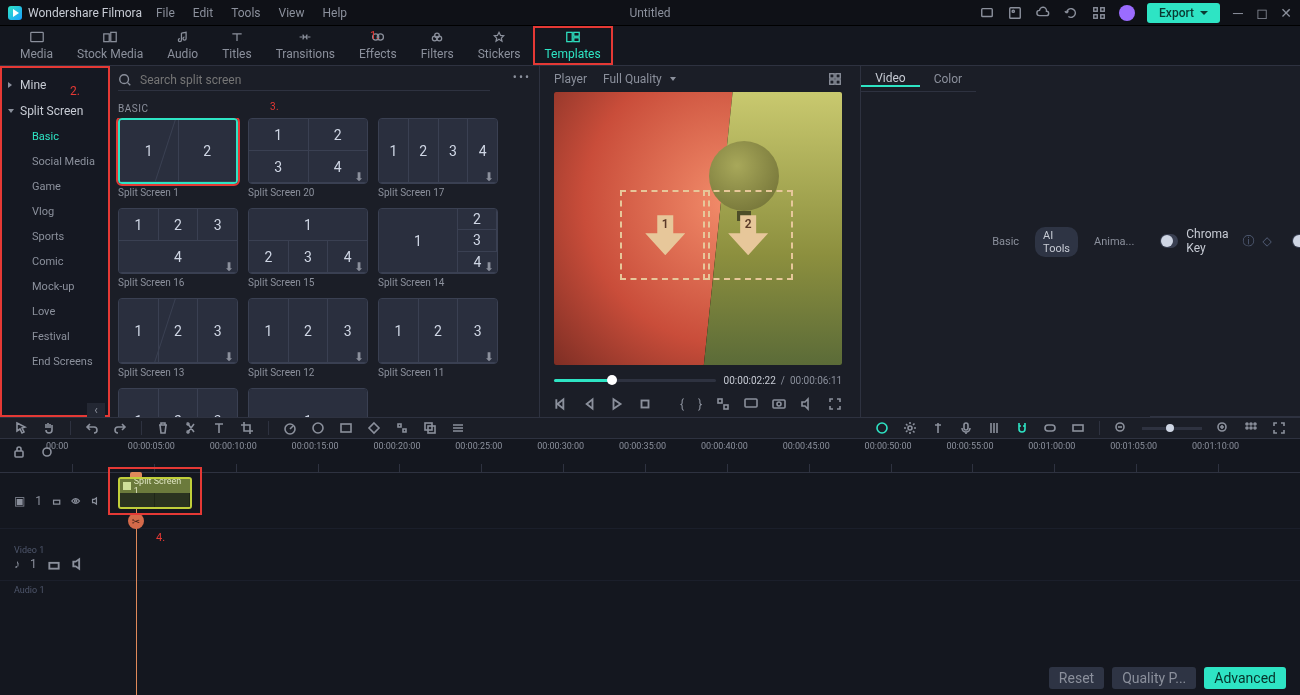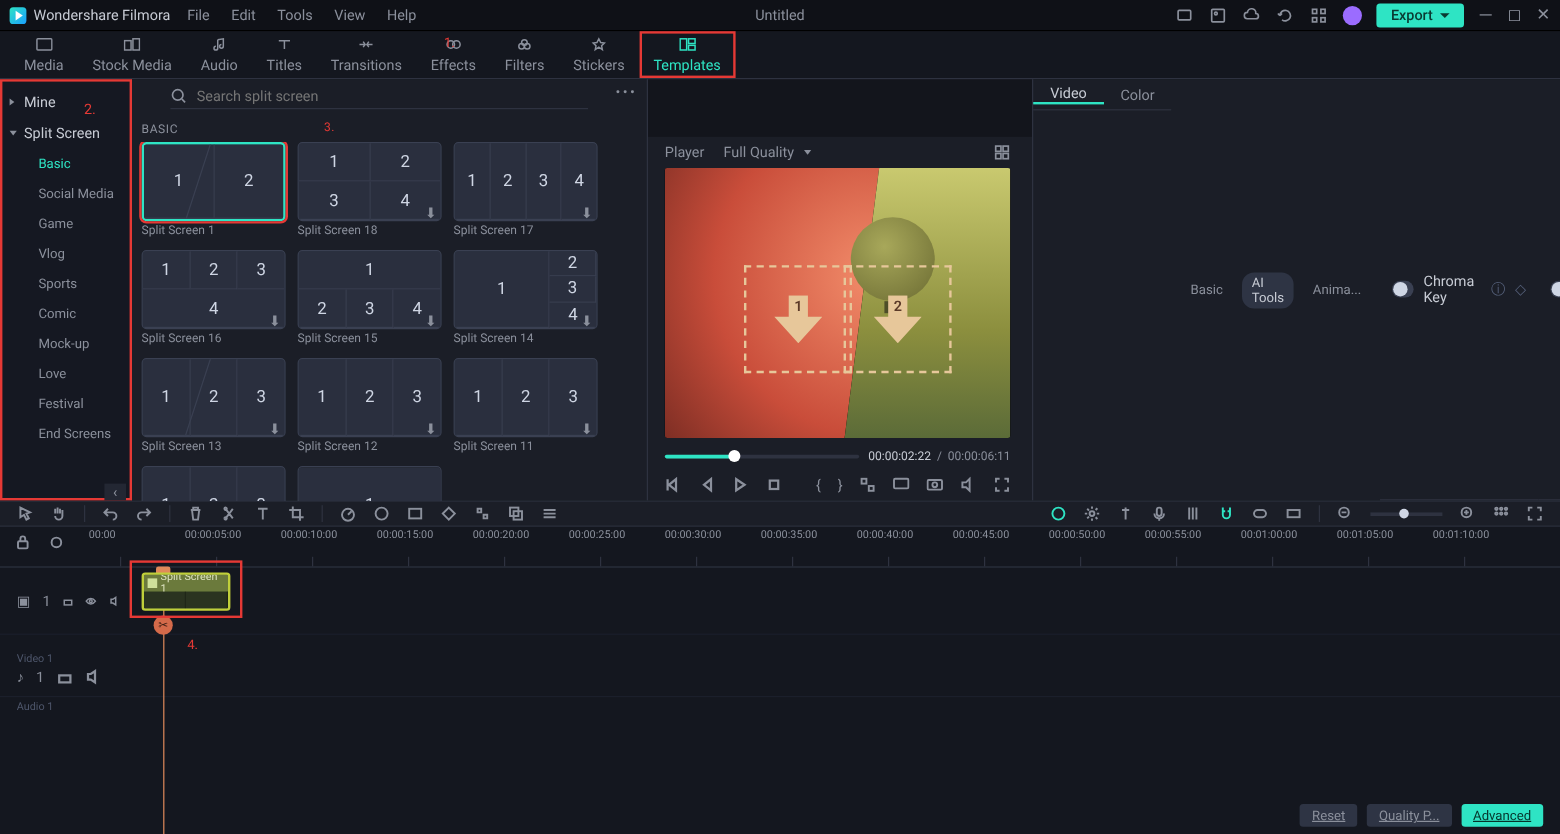--- a/index.html
+++ b/index.html
@@ -46,42 +46,42 @@
   .side-anno{position:absolute;top:18px;left:70px;color:var(--red);}
   .side-row{padding:6px 10px 6px 20px;color:var(--text-dim);cursor:pointer;position:relative;}
   .side-row.head{color:var(--text);}
   .side-row.head::before{content:"";position:absolute;left:8px;top:50%;transform:translateY(-50%);width:0;height:0;border-left:3px solid transparent;border-right:3px solid transparent;border-top:4px solid var(--text-dim);}
   .side-row.head.collapsed::before{border-top:none;border-bottom:none;border-left:4px solid var(--text-dim);border-top:3px solid transparent;border-bottom:3px solid transparent;}
   .side-row.sub{padding-left:32px;font-size:11px;}
   .side-row.sub.active{color:var(--accent);}
   .side-end{position:absolute;bottom:0;right:4px;width:18px;height:14px;background:var(--bg3);display:flex;align-items:center;justify-content:center;color:var(--text-dim);}
 
   .gallery{flex:1;display:flex;flex-direction:column;}
-  .search-row{display:flex;align-items:flex-start;padding:4px 8px;gap:23px;margin-left:24px;}
+  .search-row{display:flex;align-items:flex-start;padding:4px 8px;gap:23px;}
   .search-wrap{flex:1;display:flex;align-items:center;gap:6px;color:var(--text-dim);border-bottom:1px solid var(--line);padding:2px 0;}
   .search-wrap input{flex:1;background:transparent;border:none;outline:none;color:var(--text);font-size:12px;}
   .dots{color:var(--text-dim);letter-spacing:2px;}
   .section-label{color:var(--text-dim);font-size:10px;letter-spacing:.5px;padding:8px 8px 4px 8px;position:relative;}
   .section-anno{position:absolute;left:160px;top:6px;color:var(--red);}
   .grid{display:grid;grid-template-columns:repeat(3,120px);gap:10px 10px;padding:0 8px 8px 8px;overflow:auto;}
   .thumb{width:120px;}
   .thumb .box{height:66px;background:#2a2f3e;border:1px solid #3a4052;border-radius:4px;position:relative;display:flex;align-items:center;justify-content:center;overflow:hidden;}
   .thumb .box.hl{border:2px solid var(--accent);}
   .thumb .box.redhl{outline:2px solid var(--red);outline-offset:0;}
   .thumb .cap{color:var(--text-dim);font-size:10px;padding-top:3px;}
   .thumb .dl{position:absolute;right:3px;bottom:3px;width:10px;height:10px;color:var(--text-dim);}
   .cell{flex:1;display:flex;align-items:center;justify-content:center;color:#cfd6e4;font-size:14px;background:#2a2f3e;border-right:1px solid #3a4052;border-bottom:1px solid #3a4052;}
   .cell:last-child{border-right:none;}
   .gridrow{display:flex;width:100%;height:100%;}
   .gridcol{display:flex;flex-direction:column;width:100%;height:100%;}
   .diag{position:relative;}
   .diag::before{content:"";position:absolute;left:50%;top:-10px;width:1px;height:90px;background:#3a4052;transform:rotate(18deg);transform-origin:top;}
 
   
-  .player{flex:1;background:var(--bg2);display:flex;flex-direction:column;padding:0 18px 0 14px;margin-top:48px;}
+  .player{flex:1;background:var(--bg2);display:flex;flex-direction:column;padding:0 18px 0 14px;}
   .player-top{display:flex;align-items:center;gap:16px;height:26px;color:var(--text-dim);}
   .player-top .pt-sel{display:flex;align-items:center;gap:4px;}
   .player-top .pt-sel::after{content:"";width:0;height:0;border-left:3px solid transparent;border-right:3px solid transparent;border-top:4px solid var(--text-dim);margin-left:4px;}
   .monitor{flex:1;background:#000;border-radius:2px;position:relative;overflow:hidden;margin-bottom:4px;}
   .diag-split{position:absolute;inset:0;}
   .panelL{position:absolute;inset:0;clip-path:polygon(0 0,62% 0,52% 100%,0 100%);background:radial-gradient(circle at 60% 40%,#f28c6a 0%,#c94d3a 60%,#7e2e24 100%);}
   .panelR{position:absolute;inset:0;clip-path:polygon(62% 0,100% 0,100% 100%,52% 100%);background:linear-gradient(180deg,#c9c96f 0%, #8c8f3e 60%, #5b6b38 100%);}
   .balloon{position:absolute;right:22%;top:18%;width:70px;height:90px;}
   .balloon::before{content:"";position:absolute;left:50%;top:0;transform:translateX(-50%);width:70px;height:70px;border-radius:50%;background:radial-gradient(circle at 40% 35%, #a8a85a,#6b6b32);}
   .balloon::after{content:"";position:absolute;left:50%;bottom:10px;transform:translateX(-50%);width:14px;height:10px;background:#4e4e28;}
@@ -114,42 +114,42 @@
 
   
   .toolstrip{height:22px;background:var(--bg2);border-top:1px solid var(--line);border-bottom:1px solid var(--line);display:flex;align-items:center;gap:14px;padding:0 14px;color:var(--text-dim);}
   .toolstrip .sep{width:1px;height:14px;background:var(--line);}
   .toolstrip .spacer{flex:1;}
   .zoom-track{width:60px;height:3px;background:var(--line);position:relative;}
   .zoom-track::after{content:"";position:absolute;left:40%;top:-3px;width:8px;height:8px;border-radius:50%;background:#cfd6e4;}
 
   
   .timeline{height:256px;background:#14171f;display:flex;flex-direction:column;position:relative;}
-  .ruler{height:34px;display:flex;align-items:flex-end;border-bottom:1px solid var(--line);padding-left:100px;position:relative;font-size:9px;color:var(--text-dim);}
+  .ruler{height:34px;display:flex;align-items:flex-end;border-bottom:1px solid var(--line);padding-left:72px;position:relative;font-size:9px;color:var(--text-dim);}
   .ruler-ticks{flex:1;height:100%;display:flex;}
   .tick{flex:1;position:relative;}
   .tick::before{content:"";position:absolute;left:0;bottom:0;width:1px;height:8px;background:var(--line);}
   .tick span{position:absolute;left:-26px;top:2px;}
   .play-lock{position:absolute;left:12px;top:6px;display:flex;gap:14px;color:var(--text-dim);}
   .tracks{flex:1;position:relative;}
   .track{height:40px;border-bottom:1px solid #1b1f2b;display:flex;align-items:center;}
   .track-head{width:100px;display:flex;align-items:center;gap:10px;padding-left:14px;color:var(--text-dim);}
   .track-body{flex:1;position:relative;height:100%;}
   .clip{position:absolute;left:18px;top:4px;width:74px;height:32px;background:#5a6a34;border:2px solid var(--yellow);border-radius:3px;display:flex;flex-direction:column;overflow:hidden;font-size:9px;color:#dde3c0;}
   .clip .clip-top{height:14px;background:#6b7a3c;display:flex;align-items:center;gap:3px;padding:0 3px;}
   .clip .clip-top::before{content:"";width:8px;height:8px;background:#cfe09a;}
   .clip .clip-body{flex:1;display:flex;}
   .clip .clip-body div{flex:1;border-right:1px solid rgba(0,0,0,.25);background:#2a3320;}
   .clip-hl{position:absolute;left:10px;top:-4px;width:90px;height:44px;outline:2px solid var(--red);}
   .clip-anno{position:absolute;left:156px;top:58px;color:var(--red);font-size:11px;}
   .playhead{position:absolute;left:136px;top:0;bottom:0;width:1px;background:#e08a5a;}
   .playhead::before{content:"";position:absolute;top:-1px;left:-6px;width:12px;height:12px;background:#e08a5a;border-radius:2px;}
   .splice{position:absolute;left:128px;top:40px;width:16px;height:16px;border-radius:50%;background:#d46a4a;display:flex;align-items:center;justify-content:center;font-size:10px;color:#3a1e14;}
   .footer-ctrl{position:absolute;right:14px;bottom:6px;display:flex;gap:8px;align-items:center;}
-  .pill{padding:3px 10px;border-radius:3px;background:#2e3444;color:var(--text-dim);font-size:11px;text-decoration:underline;}
+  .pill{padding:3px 10px;border-radius:3px;background:#2e3444;color:var(--text-dim);font-size:14px;}
   .pill.accent{background:var(--accent);color:#05332a;}
 
   svg{width:14px;height:14px;fill:none;stroke:currentColor;stroke-width:1.6;}
 </style>
 </head>
 <body>
 
 <div class="titlebar">
   <div class="logo">
     <div class="logo-mark"></div>
@@ -337,21 +337,21 @@
                   <div class="cell">1</div>
                   <div class="cell">2</div>
                 </div>
                 <div class="gridrow" style="flex:1">
                   <div class="cell">3</div>
                   <div class="cell">4</div>
                 </div>
               </div>
               <div class="dl">⬇</div>
             </div>
-          <div class="cap">Split Screen 18</div>
+          <div class="cap">Split Screen 20</div>
         </div>
         <div class="thumb">
           <div class="box">
               <div class="gridrow">
                 <div class="cell">1</div>
                 <div class="cell">2</div>
                 <div class="cell">3</div>
                 <div class="cell">4</div>
               </div>
               <div class="dl">⬇</div>

